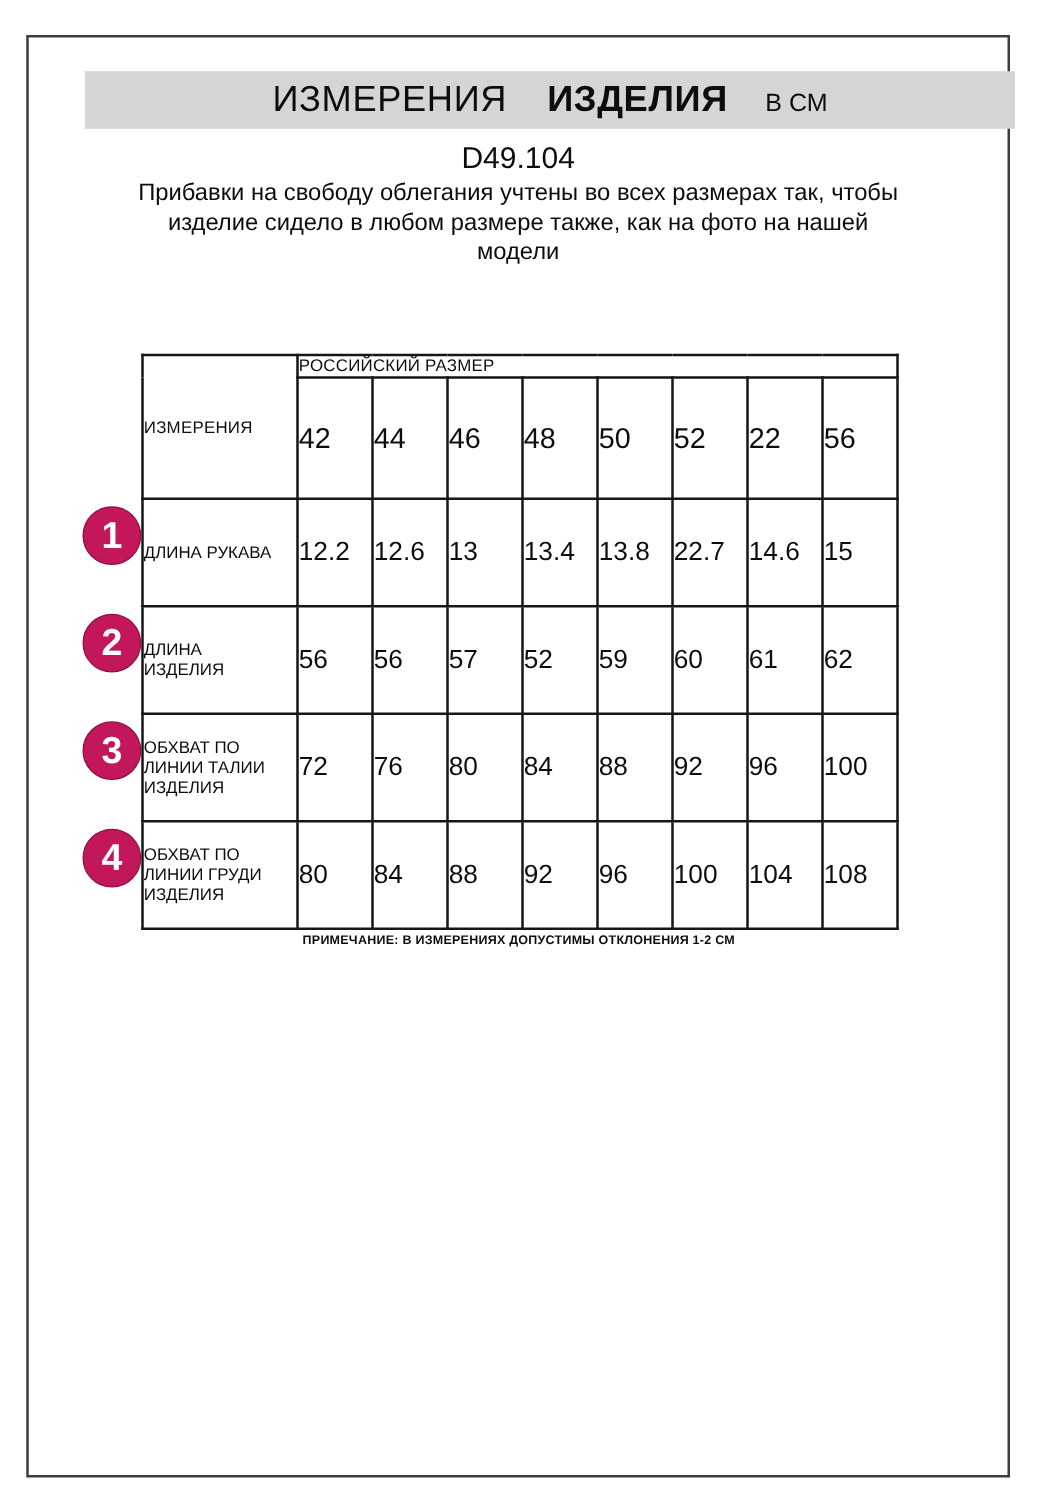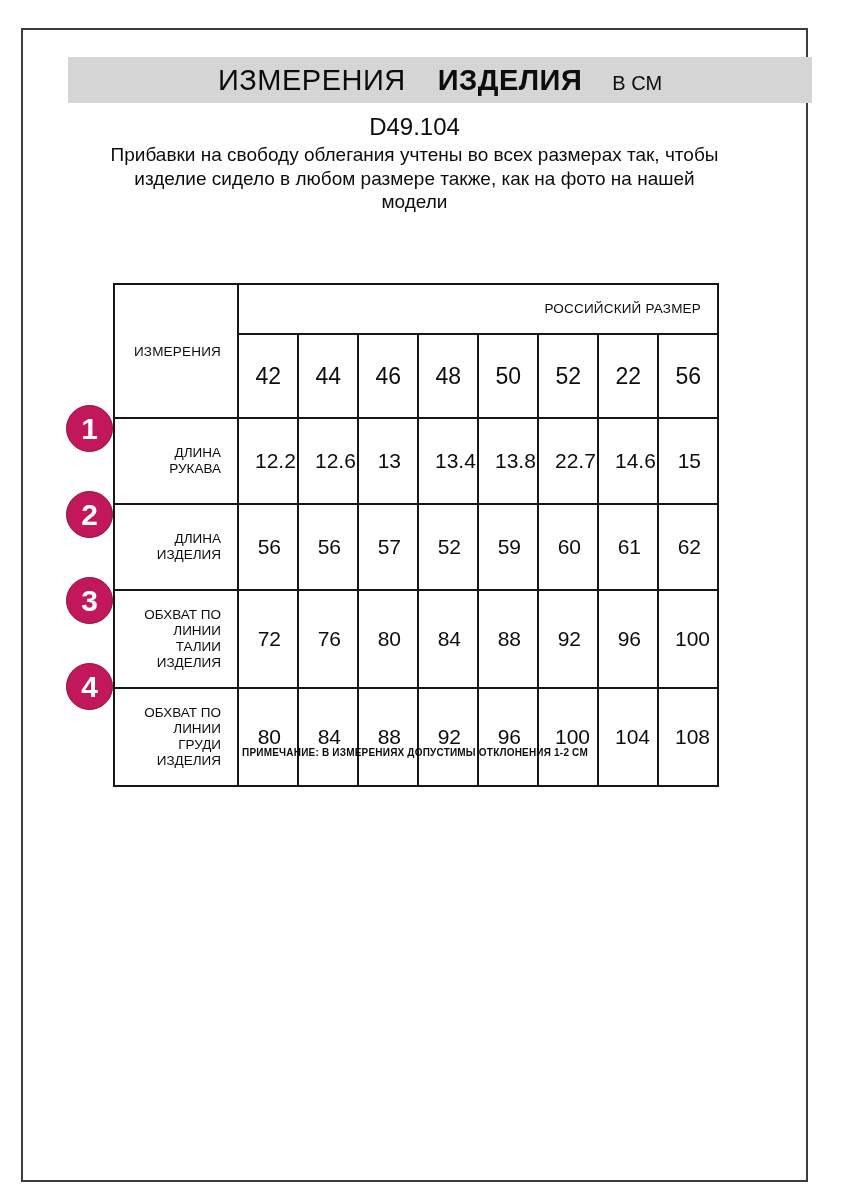--- a/index.html
+++ b/index.html
@@ -34,26 +34,26 @@
     text-align:center; font-size:19px; line-height:23.5px; white-space:pre-line;
   }
 
   
   .table-wrap { position:absolute; left:92px; top:255px; width:604px; }
   table.size-table {
     border-collapse:collapse; table-layout:fixed; width:604px;
     background:#ffffff;
   }
   table.size-table td, table.size-table th {
-    border:2px solid #161616; text-align:right; vertical-align:middle;
-    font-weight:normal; padding:16px;
+    border:2px solid #161616; text-align:left; vertical-align:middle;
+    font-weight:normal; padding:0;
   }
   .corner-cell   { font-size:13.5px; letter-spacing:.2px; }
   .group-header  { font-size:13.5px; height:18px; line-height:16px; letter-spacing:.2px; }
-  .size-cell     { font-size:23px; font-weight:bold; height:84px; }
+  .size-cell     { font-size:23px; font-weight:bold; height:97px; }
   .label-cell    { font-size:13.5px; line-height:16px; white-space:pre-line; height:86px; }
   .value-cell    { font-size:21px; height:86px; }
 
   
   .row-circle {
     position:absolute; left:-47px; width:47px; height:47px; border-radius:50%;
     background:#c2175b; border:1px solid #8f1040;
     color:#ffffff; font-size:30px; font-weight:bold;
     display:flex; align-items:center; justify-content:center;
   }

